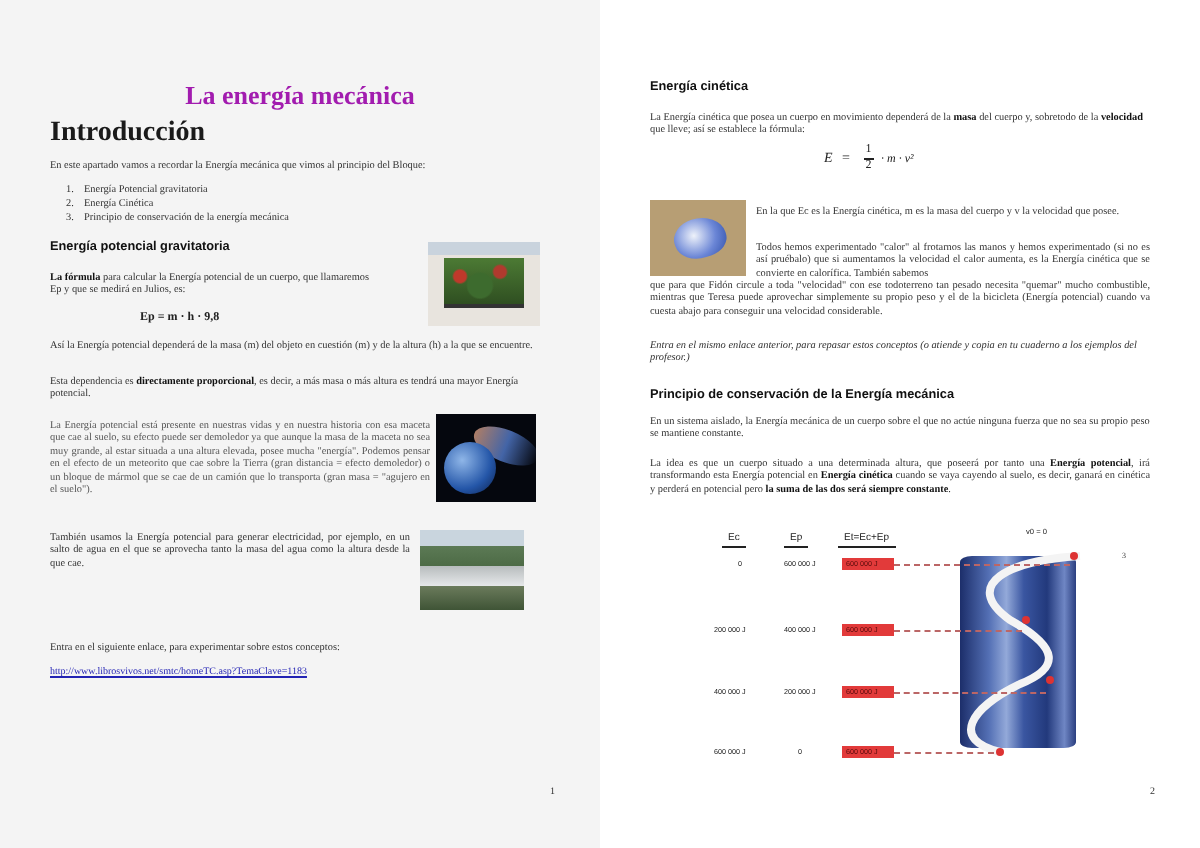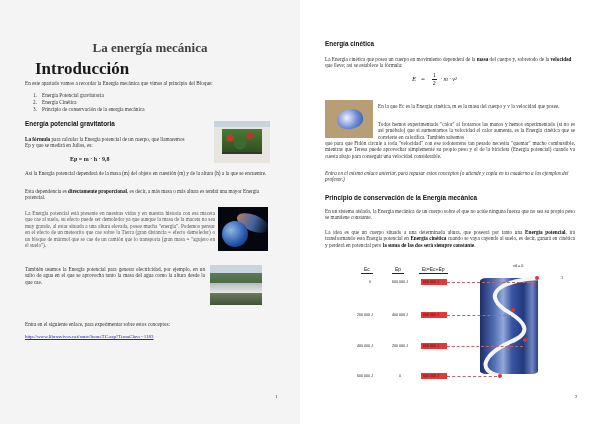--- a/index.html
+++ b/index.html
@@ -1,22 +1,22 @@
 <!DOCTYPE html>
 <html><head>
 <meta charset="utf-8">
 <style>
   html,body{margin:0;padding:0;}
   body{width:600px;height:424px;overflow:hidden;background:#ffffff;position:relative;font-family:"Liberation Serif",serif;color:#222;}
   .page{position:absolute;top:0;height:424px;}
   .page-left{left:0;width:300px;background:#f4f4f4;}
   .page-right{left:300px;width:300px;background:#ffffff;}
   .abs{position:absolute;}
-  .title{left:0;width:300px;top:40px;text-align:center;font-size:13px;font-weight:bold;color:#404040;}
-  .h-intro{left:35px;top:59px;font-size:17px;font-weight:bold;color:#1a1a1a;}
+  .title{left:0;width:300px;top:40px;text-align:center;font-size:13px;font-weight:bold;color:#a21caf;}
+  .h-intro{left:25px;top:59px;font-size:14px;font-weight:bold;color:#1a1a1a;}
   .para{font-size:5.2px;line-height:6.4px;color:#333;}
   .list{left:33px;top:92px;font-size:5.2px;line-height:7px;color:#333;margin:0;padding:0;list-style:none;}
   .list li{white-space:nowrap;}
   .list .num{display:inline-block;width:9px;}
   .h-sans{font-family:"Liberation Sans",sans-serif;font-weight:bold;font-size:6.4px;color:#111;}
   .formula{left:70px;top:156px;font-size:6px;font-weight:bold;color:#222;}
   .b{font-weight:bold;color:#111;}
   .link{color:#2323b4;text-decoration:underline;font-size:5px;}
   .pnum{font-size:5px;color:#333;}
   

